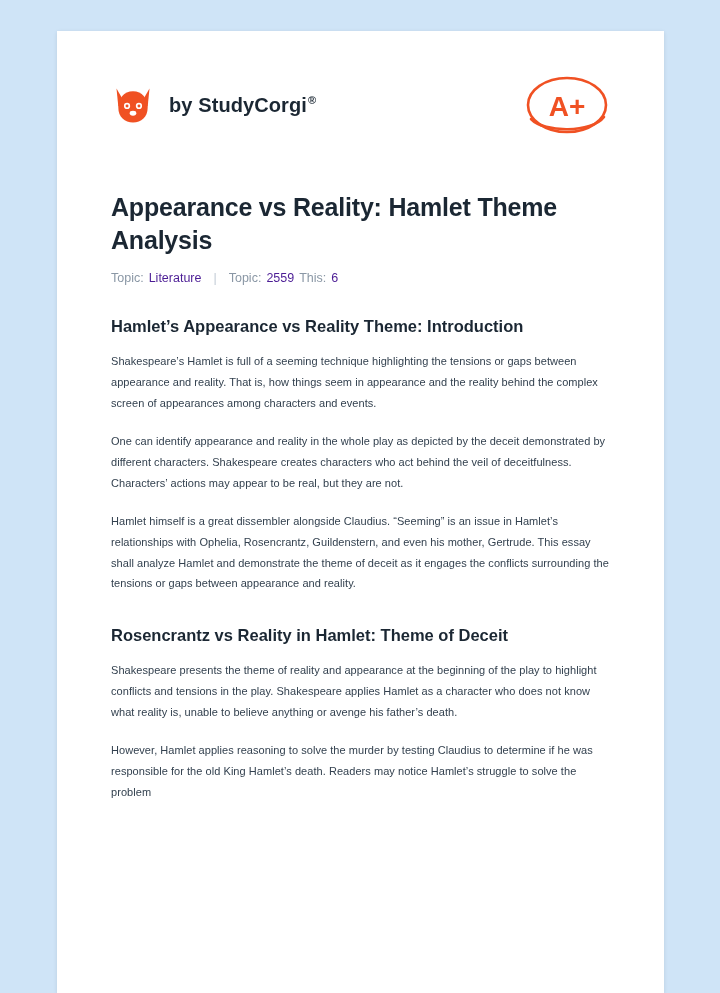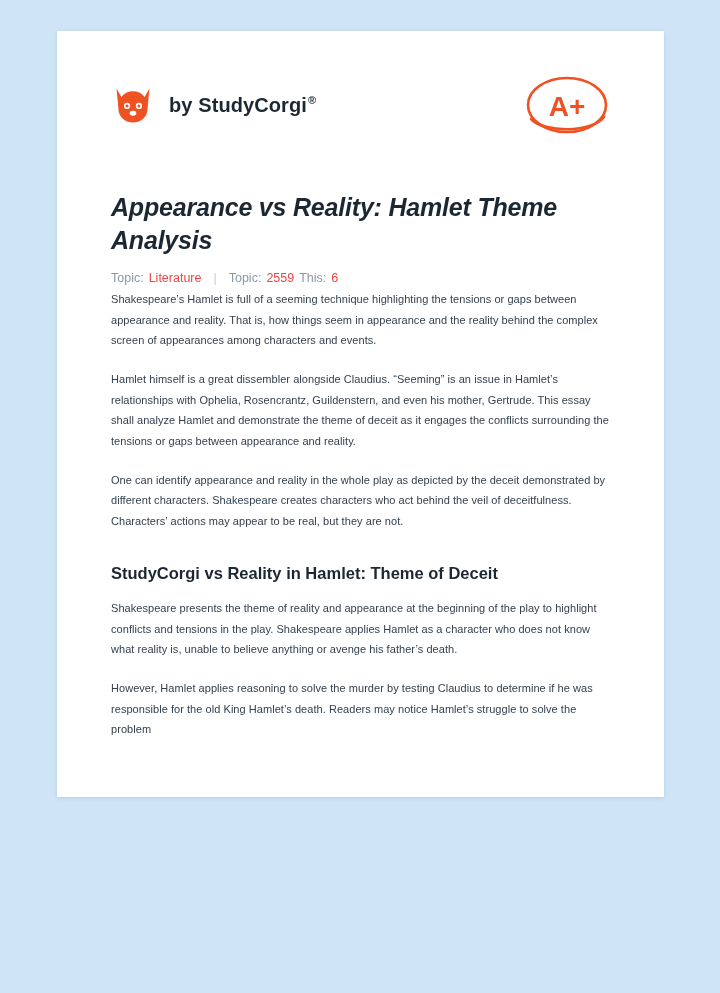--- a/index.html
+++ b/index.html
@@ -11,21 +11,21 @@
     height: 993px;
     background: #cfe4f7;
     font-family: "Liberation Sans", sans-serif;
     overflow: hidden;
   }
   .page-frame {
     position: absolute;
     left: 57px;
     top: 31px;
     width: 607px;
-    height: 766px;
+    height: 962px;
     background: #ffffff;
     box-shadow: 0 1px 4px rgba(0,0,0,0.10);
     overflow: hidden;
   }
   .inner {
     padding: 0 54px;
     box-sizing: border-box;
     width: 100%;
   }
   
@@ -73,33 +73,32 @@
   .title-block {
     margin-top: 44px;
   }
   h1.doc-title {
     font-size: 25px;
     line-height: 1.32;
     color: #1b2733;
     font-weight: bold;
     margin: 0 0 14px 0;
     letter-spacing: -0.2px;
-    font-style: italic;
   }
   .meta-line {
     font-size: 12.5px;
     color: #5b6b7b;
     display: flex;
     align-items: center;
     flex-wrap: wrap;
     gap: 5px;
     margin-bottom: 4px;
   }
   .meta-line .meta-key { color: #8a97a5; }
-  .meta-line .meta-val { color: #ef4444; }
+  .meta-line .meta-val { color: #4c1d95; }
   .meta-sep {
     color: #c3ccd6;
     margin: 0 7px;
   }
 
   
   h2.section-heading {
     font-size: 16.5px;
     color: #1b2733;
     font-weight: bold;
@@ -155,23 +154,24 @@
         <span class="meta-val">Literature</span>
         <span class="meta-sep">|</span>
         <span class="meta-key">Topic:</span>
         <span class="meta-val">2559</span>
         <span class="meta-key">This:</span>
         <span class="meta-val">6</span>
       </div>
     </div>
 
     <div>
+      <h2 class="section-heading">Hamlet’s Appearance vs Reality Theme: Introduction</h2>
       <p class="para">Shakespeare’s Hamlet is full of a seeming technique highlighting the tensions or gaps between appearance and reality. That is, how things seem in appearance and the reality behind the complex screen of appearances among characters and events.</p>
+      <p class="para">One can identify appearance and reality in the whole play as depicted by the deceit demonstrated by different characters. Shakespeare creates characters who act behind the veil of deceitfulness. Characters’ actions may appear to be real, but they are not.</p>
       <p class="para">Hamlet himself is a great dissembler alongside Claudius. “Seeming” is an issue in Hamlet’s relationships with Ophelia, Rosencrantz, Guildenstern, and even his mother, Gertrude. This essay shall analyze Hamlet and demonstrate the theme of deceit as it engages the conflicts surrounding the tensions or gaps between appearance and reality.</p>
-      <p class="para">One can identify appearance and reality in the whole play as depicted by the deceit demonstrated by different characters. Shakespeare creates characters who act behind the veil of deceitfulness. Characters’ actions may appear to be real, but they are not.</p>
 
-      <h2 class="section-heading">StudyCorgi vs Reality in Hamlet: Theme of Deceit</h2>
+      <h2 class="section-heading">Rosencrantz vs Reality in Hamlet: Theme of Deceit</h2>
       <p class="para">Shakespeare presents the theme of reality and appearance at the beginning of the play to highlight conflicts and tensions in the play. Shakespeare applies Hamlet as a character who does not know what reality is, unable to believe anything or avenge his father’s death.</p>
       <p class="para">However, Hamlet applies reasoning to solve the murder by testing Claudius to determine if he was responsible for the old King Hamlet’s death. Readers may notice Hamlet’s struggle to solve the problem</p>
     </div>
 
   </div>
 </div>
 
 </body></html>

